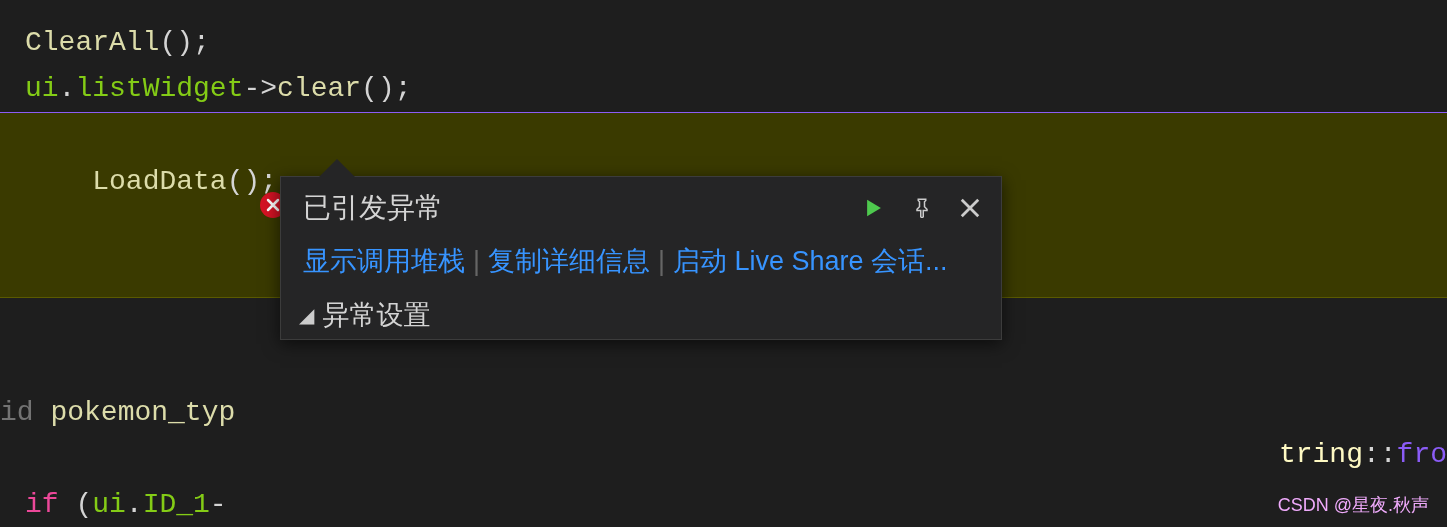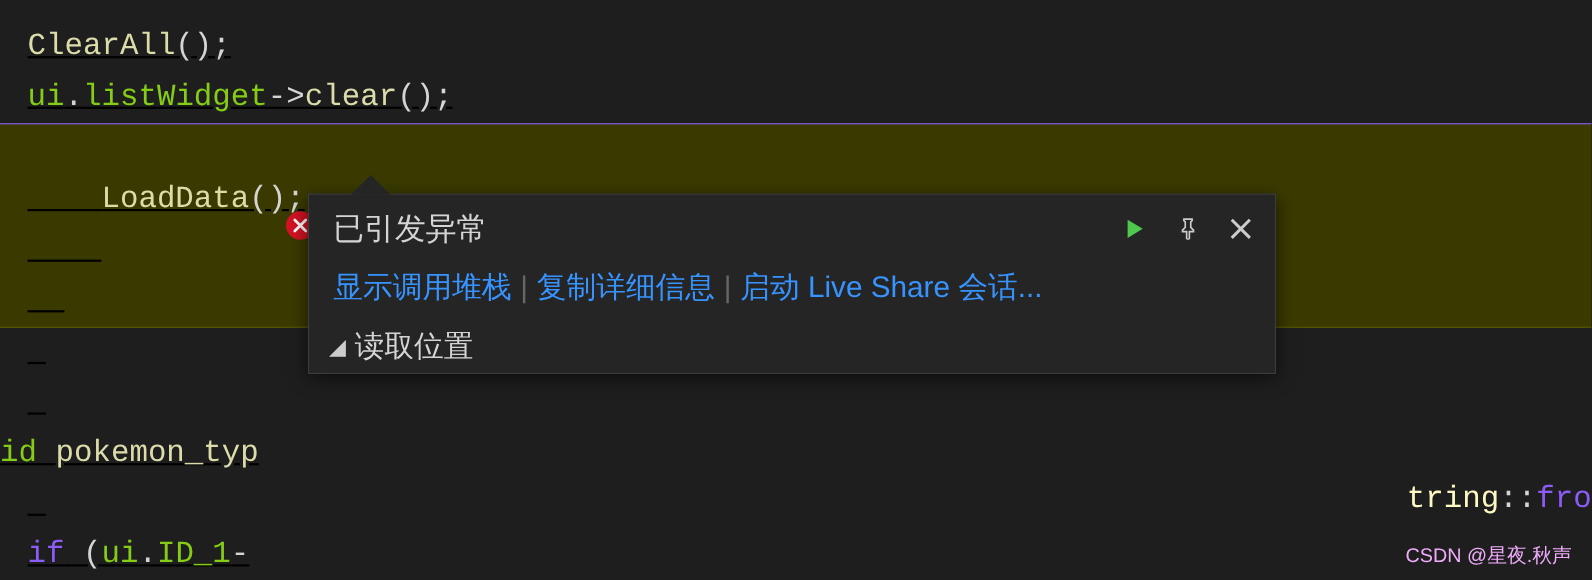--- a/index.html
+++ b/index.html
@@ -8,33 +8,32 @@
     height: 527px;
     background: #1e1e1e;
     font-family: Consolas, "Courier New", monospace;
     overflow: hidden;
     position: relative;
   }
   .code-area {
     position: absolute;
     top: 0; left: 0; right: 0; bottom: 0;
     padding-top: 20px;
-    text-decoration: underline;
   }
   .code-line {
     font-size: 28px;
     line-height: 46px;
     white-space: pre;
     color: #d4d4d4;
     padding-left: 25px;
   }
   .tok-fn { color: #dcdcaa; }
   .tok-obj { color: #84cc16; }
-  .tok-type { color: #84cc16; }
-  .tok-kw { color: #8b5cf6; }
+  .tok-type { color: #737373; }
+  .tok-kw { color: #ec4899; }
   .tok-cls { color: #4ec9b0; }
   .hl-line {
     background: #3a3a00;
     border-top: 1px solid #8b5cf6;
     border-bottom: 1px solid #5a5a00;
     position: relative;
   }
   .error-glyph {
     position: absolute;
     left: 260px;
@@ -46,21 +45,21 @@
     display: flex;
     align-items: center;
     justify-content: center;
   }
   .error-glyph svg { width: 16px; height: 16px; }
 
   .popup {
     position: absolute;
     left: 280px;
     top: 176px;
-    width: 880px;
+    width: 722px;
     background: #252526;
     border: 1px solid #3c3c3c;
     box-shadow: 0 4px 16px rgba(0,0,0,0.6);
     color: #e8e8e8;
     font-family: "Microsoft YaHei", "Segoe UI", sans-serif;
   }
   .popup::before {
     content: "";
     position: absolute;
     top: -18px;
@@ -182,17 +181,17 @@
             <path d="M2 2 L14 14 M14 2 L2 14" stroke="#ccc" stroke-width="2"></path>
           </svg>
       </span>
     </div>
   </div>
   <div class="popup-links">
     <span class="link">显示调用堆栈</span><span class="sep">|</span><span class="link">复制详细信息</span><span class="sep">|</span><span class="link">启动 Live Share 会话...</span>
   </div>
   <div class="popup-footer">
     <span class="disclosure">◢</span>
-    <span>读取位置</span>
+    <span>异常设置</span>
   </div>
 </div>
 
 <div class="watermark">CSDN @星夜.秋声</div>
 
 </body></html>

